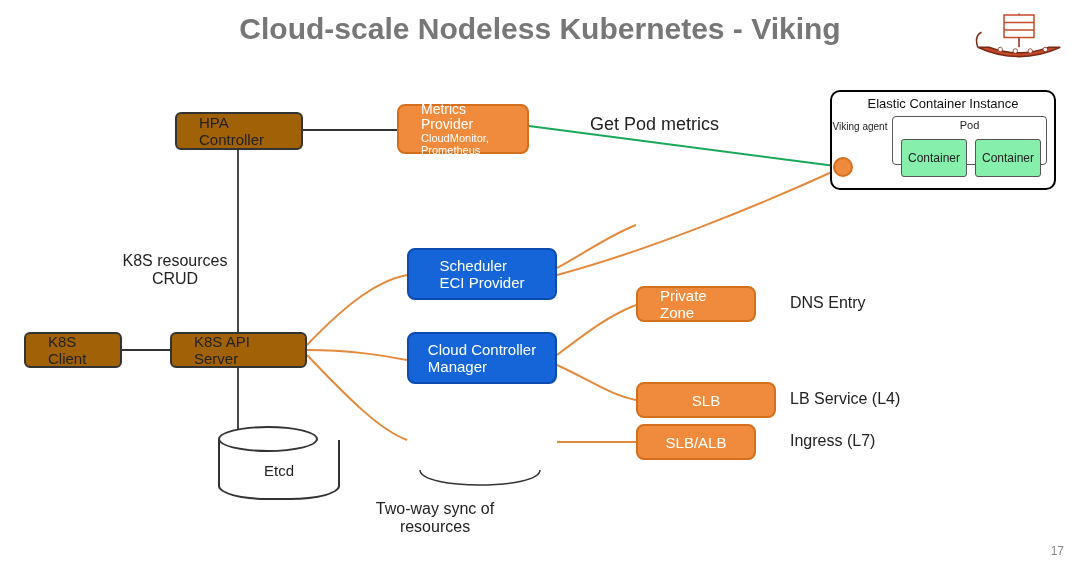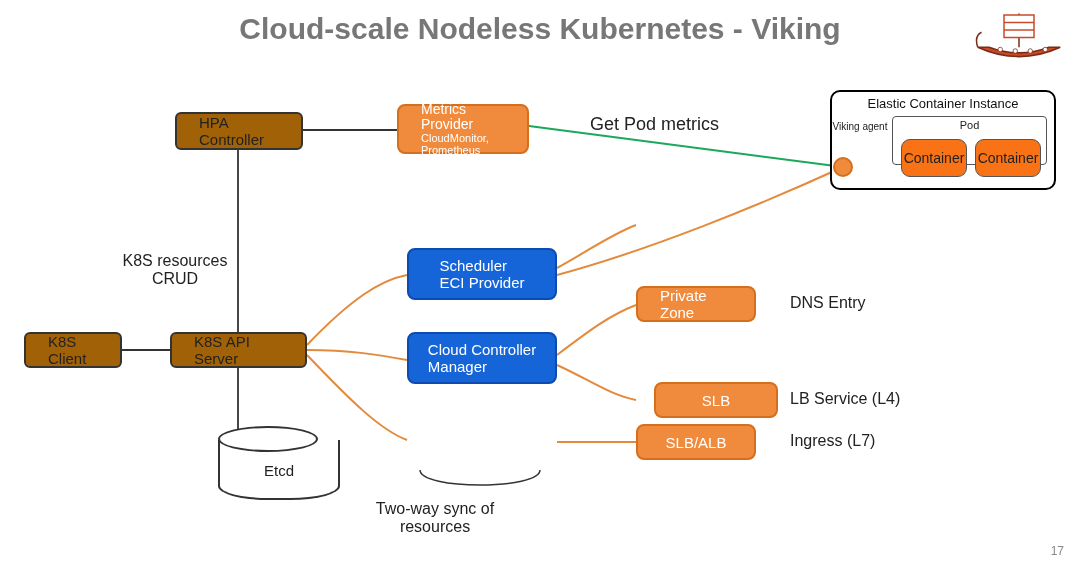--- a/index.html
+++ b/index.html
@@ -99,24 +99,24 @@
     box-sizing: border-box;
     background: #fff;
   }
   .podtitle {
     position:absolute; left:0; right:0; top:2px;
     text-align:center; font-size:11px;
   }
   .containerbox {
     position:absolute;
     border:1px solid #555;
-    border-radius:9px;
-    font-size:14px;
+    border-radius:3px;
+    font-size:12px;
     display:flex; align-items:center; justify-content:center;
-    background:#f97316;
+    background:#86efac;
   }
   .viking-agent {
     position:absolute;
     font-size:10px; line-height:1.05;
     text-align:center;
     transform: translateX(-50%);
   }
   .agent-dot {
     position:absolute;
     width:16px; height:16px;
@@ -215,21 +215,21 @@
   <div class="cyl">
     <div class="txt">Etcd</div>
   </div>
 
   <div class="box blue rounded" style="left:407px; top:248px; width:150px; height:52px; white-space:pre;">Scheduler
 ECI Provider</div>
   <div class="box blue rounded" style="left:407px; top:332px; width:150px; height:52px; white-space:pre;">Cloud Controller
 Manager</div>
 
   <div class="box orange rounded" style="left:636px; top:286px; width:120px; height:36px;">Private Zone</div>
-  <div class="box orange rounded" style="left:636px; top:382px; width:124px; height:36px;margin-left:18px;">SLB</div>
+  <div class="box orange rounded" style="left:636px; top:382px; width:140px; height:36px;">SLB</div>
   <div class="box orange rounded" style="left:636px; top:424px; width:120px; height:36px;">SLB/ALB</div>
 
   <div class="eci" style="left:830px; top:90px; width:226px; height:100px;">
     <div class="eci-title">Elastic Container Instance</div>
     <div class="viking-agent" style="left:28px; top:30px;">Viking
 agent</div>
     <div class="podbox" style="left:60px; top:24px; width:155px; height:49px;">
       <div class="podtitle">Pod</div>
       <div class="containerbox" style="left:8px; top:22px; width:64px; height:36px;">Container</div>
       <div class="containerbox" style="left:82px; top:22px; width:64px; height:36px;">Container</div>

